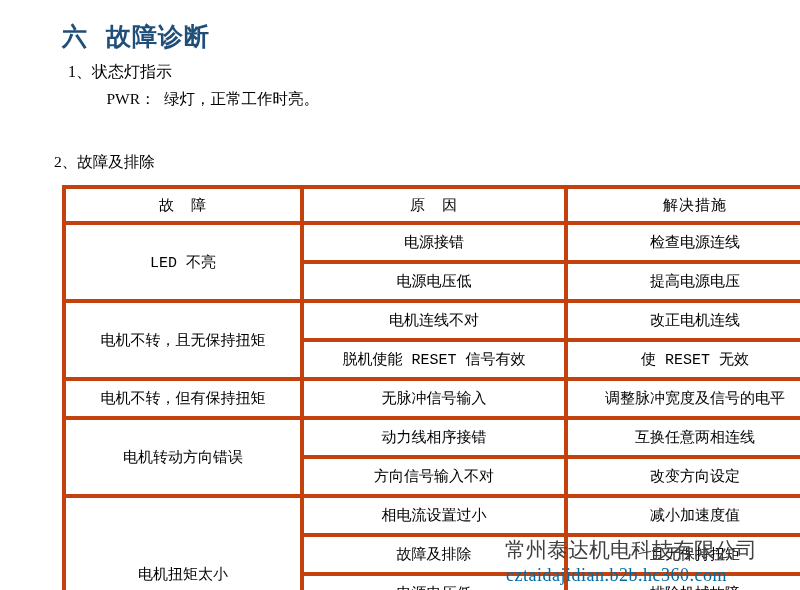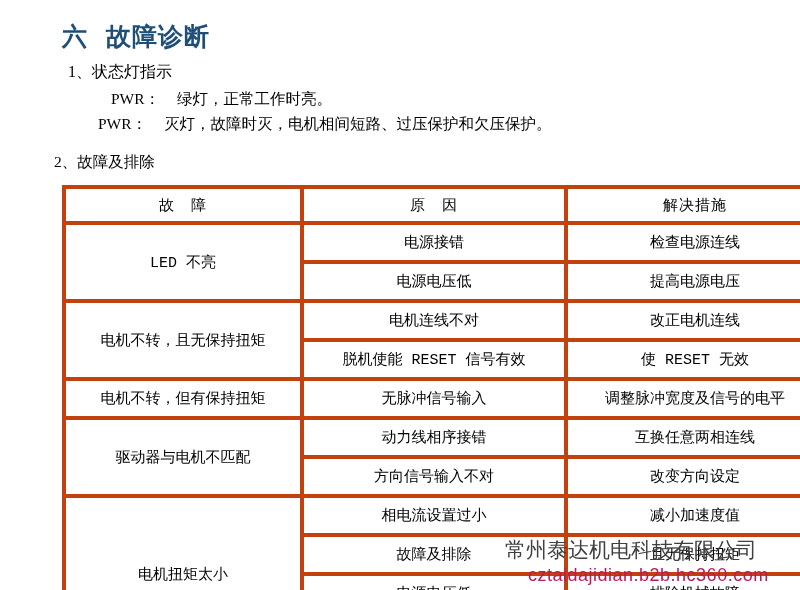--- a/index.html
+++ b/index.html
@@ -42,21 +42,21 @@
   .pwr-line {
     position: absolute;
     font-size: 15.5px;
     white-space: nowrap;
   }
   .pwr-line .label {
     display: inline-block;
     width: 66px;
     font-family: "Liberation Serif", "DejaVu Serif", serif;
   }
-  .pwr1 { left: 111px; top: 89px; }
+  .pwr1 { left: 98px; top: 89px; text-align: center; }
   .pwr2 { left: 98px; top: 114px; }
   .item2 {
     position: absolute;
     left: 54px;
     top: 152px;
     font-size: 15.5px;
   }
   table.fault {
     position: absolute;
     left: 62px;
@@ -89,46 +89,43 @@
     left: 505px;
     top: 536px;
     font-size: 21px;
     color: #404040;
     white-space: nowrap;
     font-family: "Liberation Serif", "DejaVu Serif", serif;
     pointer-events: none;
   }
   .watermark2 {
     position: absolute;
-    left: 528px;
+    left: 506px;
     top: 565px;
     font-size: 18px;
-    color: #be185d;
+    color: #0369a1;
     white-space: nowrap;
-    font-family: Liberation Sans, sans-serif;
+    font-family: Liberation Serif, serif;
     letter-spacing: 0.5px;
     pointer-events: none;
   }
 </style>
 </head>
 <body>
 
 <div class="page">
 
   <div class="section-title">
     <span class="num">六</span><span>故障诊断</span>
   </div>
 
   <div class="item1">1、状态灯指示</div>
 
   <div class="pwr-line pwr1">
     <span class="label">PWR：</span><span>绿灯，正常工作时亮。</span>
-  </div>
-  <div class="pwr-line pwr2">
-    <span class="label">PWR：</span><span>灭灯，故障时灭，电机相间短路、过压保护和欠压保护。</span>
   </div>
 
   <div class="item2">2、故障及排除</div>
 
   <table class="fault">
     <tbody>
       <tr>
         <td class="head col1 spaced-sm">故　障</td>
         <td class="head col2 spaced-sm">原　因</td>
         <td class="head col3">解决措施</td>
@@ -154,21 +151,21 @@
         <td class="col3">使 RESET 无效</td>
       </tr>
 
       <tr>
         <td class="col1">电机不转，但有保持扭矩</td>
         <td class="col2">无脉冲信号输入</td>
         <td class="col3">调整脉冲宽度及信号的电平</td>
       </tr>
 
       <tr>
-        <td class="col1" rowspan="2">驱动器与电机不匹配</td>
+        <td class="col1" rowspan="2">电机转动方向错误</td>
         <td class="col2">动力线相序接错</td>
         <td class="col3">互换任意两相连线</td>
       </tr>
       <tr>
         <td class="col2">方向信号输入不对</td>
         <td class="col3">改变方向设定</td>
       </tr>
 
       <tr>
         <td class="col1" rowspan="4">电机扭矩太小</td>

